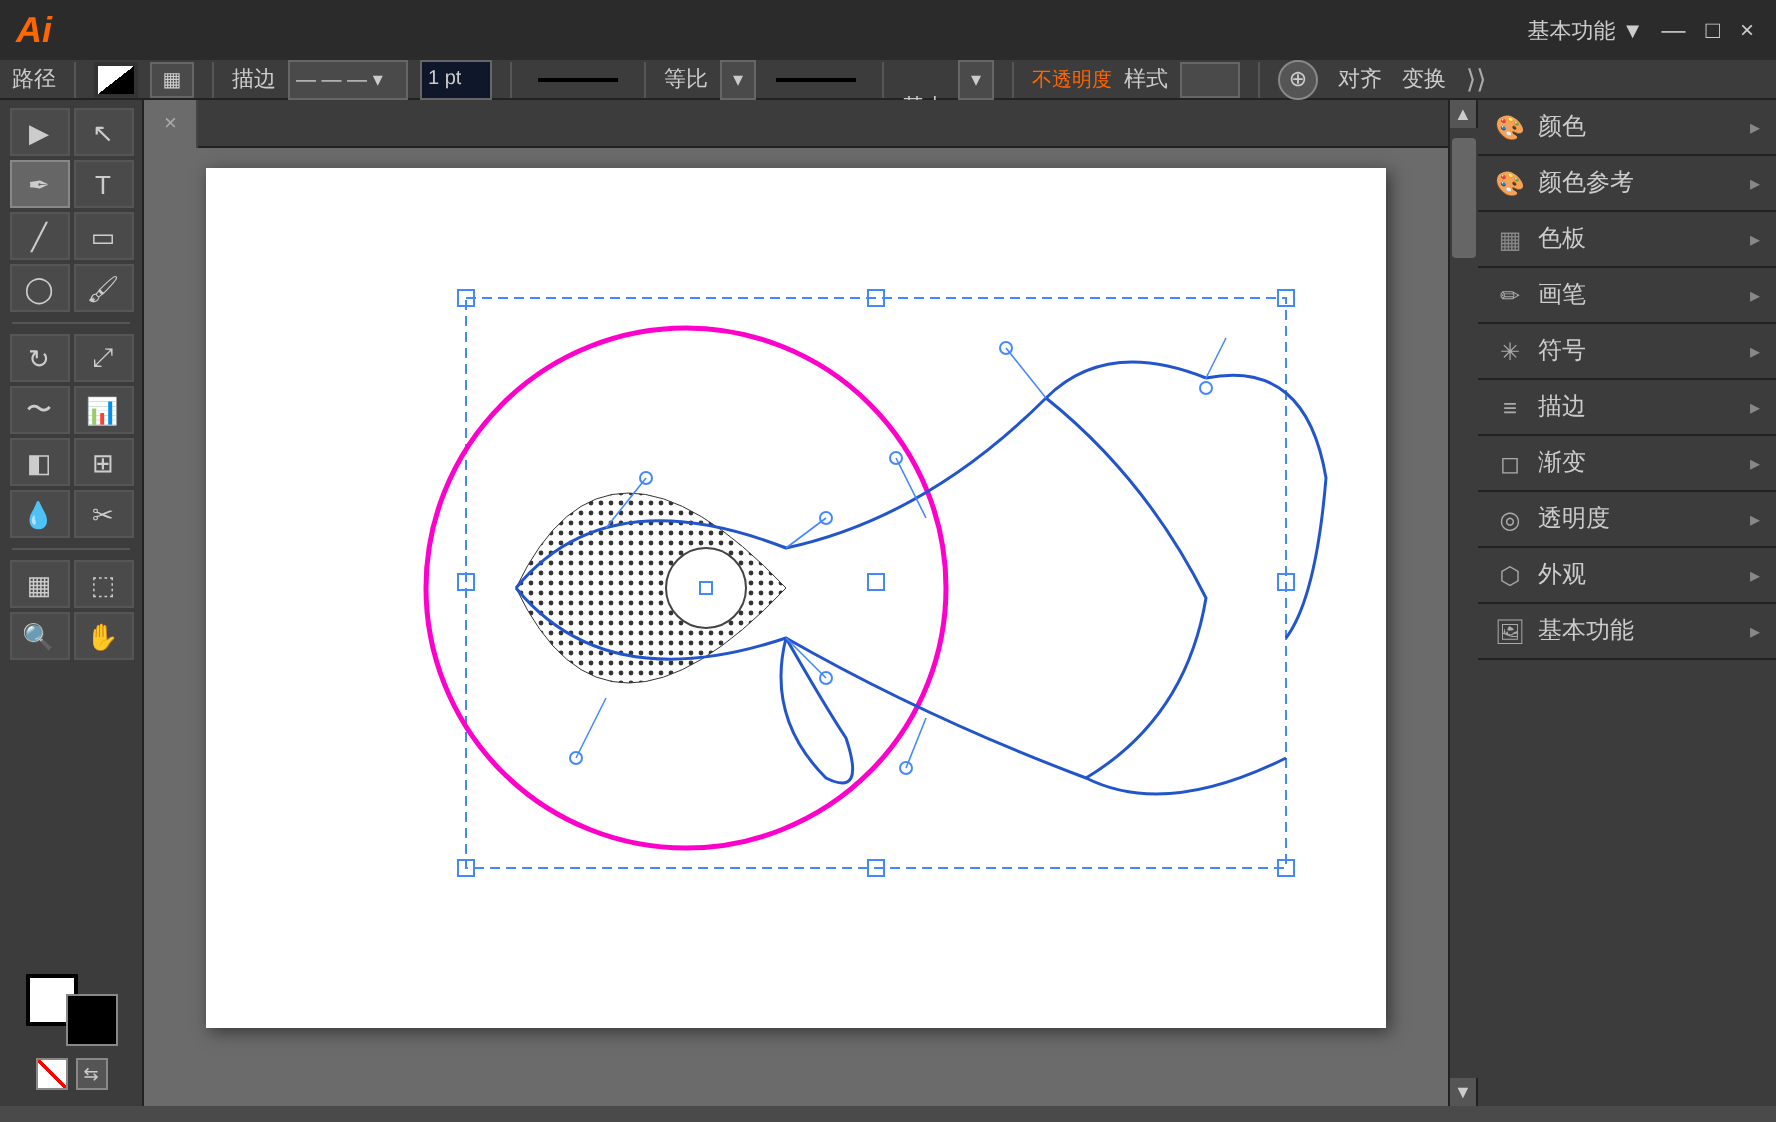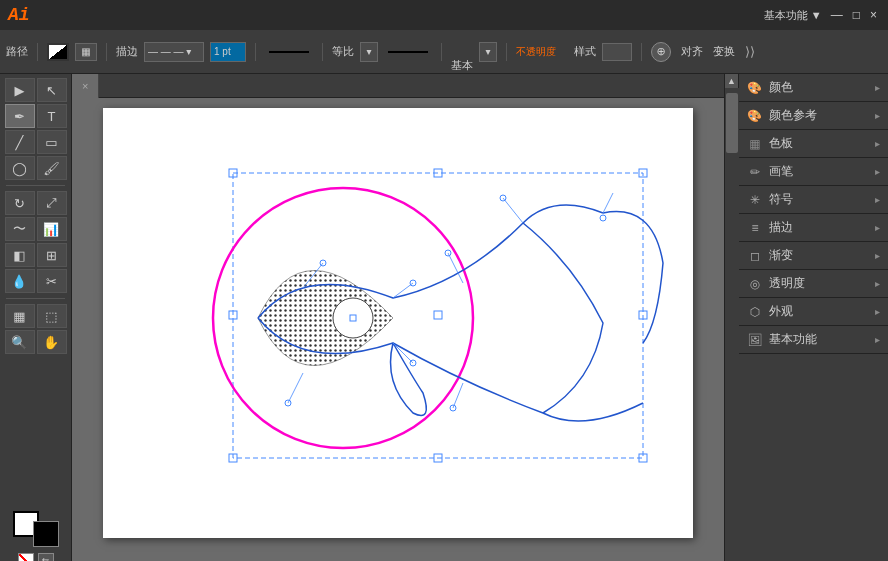--- a/index.html
+++ b/index.html
@@ -1,28 +1,28 @@
 <!DOCTYPE html>
 <html><head>
   <meta charset="utf-8">
   <style>
     * { margin: 0; padding: 0; box-sizing: border-box; }
     body { width: 888px; height: 561px; overflow: hidden; background: #4a4a4a; font-family: 'Microsoft YaHei', Arial, sans-serif; font-size: 12px; color: #ccc; }
 
     
     #title-bar { display: flex; align-items: center; height: 30px; background: #2b2b2b; color: #ccc; padding: 0 8px; justify-content: space-between; }
-    #title-bar-left { display: flex; align-items: flex-start; gap: 24px; font-family: Liberation Mono, monospace; }
+    #title-bar-left { display: flex; align-items: flex-start; gap: 24px; }
     #ai-logo { font-weight: bold; font-size: 18px; color: #ff6600; font-style: italic; margin-right: 6px; }
     #title-bar-menus { display: flex; gap: 10px; font-size: 12px; color: #ccc; }
     #title-bar-menus span { cursor: pointer; }
     #title-bar-right { display: flex; align-items: center; gap: 6px; }
     #window-controls { display: flex; gap: 4px; }
 
     
-    #toolbar { display: flex; align-items: center; height: 44px; background: #3c3c3c; border-bottom: 1px solid #222; padding: 0 6px; gap: 6px; }
+    #toolbar { display: flex; align-items: center; height: 20px; background: #3c3c3c; border-bottom: 1px solid #222; padding: 0 6px; gap: 6px; }
     .toolbar-separator { width: 1px; height: 18px; background: #555; margin: 0 3px; }
     .toolbar-line-preview { width: 40px; height: 2px; background: #000; display: inline-block; vertical-align: middle; margin: 0 4px; }
     .toolbar-text { font-size: 11px; color: #ccc; }
     .toolbar-orange { color: #ff6600; font-size: 10px; cursor: pointer; font-family: Liberation Serif, serif; }
 
     
     #main { display: flex; height: calc(561px - 30px - 28px); }
 
     
     #tools-panel { width: 72px; background: #3c3c3c; border-right: 1px solid #222; display: flex; flex-direction: column; padding: 4px 2px; gap: 2px; flex-shrink: 0; }
@@ -83,35 +83,35 @@
 
 <div id="toolbar">
   <span style="color:#ccc;font-size:11px;">路径</span>
   <div class="toolbar-separator"></div>
 
   <div style="width:22px;height:18px;border:2px solid #333;background:linear-gradient(to bottom right, white 50%, black 50%);cursor:pointer;"></div>
   <div style="width:22px;height:18px;border:1px solid #666;background:#4a4a4a;cursor:pointer;display:flex;align-items:center;justify-content:center;font-size:10px;color:#ccc;">▦</div>
   <div class="toolbar-separator"></div>
   <span style="color:#ccc;font-size:11px;">描边</span>
   <div style="width:60px;height:20px;background:#4a4a4a;border:1px solid #666;font-size:10px;color:#ccc;display:flex;align-items:center;padding:0 3px;cursor:pointer;">— — — ▾</div>
-  <div style="width:36px;height:20px;background:#0369a1;border:1px solid #666;font-size:10px;color:#ccc;display:flex;align-items:center;padding:0 3px;cursor:text;">
+  <div style="width:36px;height:20px;background:#0f172a;border:1px solid #666;font-size:10px;color:#ccc;display:flex;align-items:center;padding:0 3px;cursor:text;">
       <span>1 pt</span>
     </div>
   <div class="toolbar-separator"></div>
   <span class="toolbar-line-preview"></span>
   <div class="toolbar-separator"></div>
   <span style="font-size:11px;color:#ccc;">等比</span>
   <div style="width:18px;height:20px;background:#4a4a4a;border:1px solid #666;font-size:10px;color:#ccc;display:flex;align-items:center;justify-content:center;cursor:pointer;">▾</div>
   <span class="toolbar-line-preview"></span>
   <div class="toolbar-separator"></div>
   <span style="font-size:11px;color:#ccc;margin-top:28px;">基本</span>
   <div style="width:18px;height:20px;background:#4a4a4a;border:1px solid #666;font-size:10px;color:#ccc;display:flex;align-items:center;justify-content:center;cursor:pointer;">▾</div>
   <div class="toolbar-separator"></div>
   <span class="toolbar-orange">不透明度</span>
-  <span class="toolbar-text" style="margin-left:12px;">样式</span>
+  <span class="toolbar-text" style="margin-left:0;">样式</span>
   <div style="width:30px;height:18px;background:#4a4a4a;border:1px solid #666;cursor:pointer;"></div>
   <div class="toolbar-separator"></div>
   <div style="width:20px;height:20px;border-radius:50%;border:1px solid #888;background:#555;display:flex;align-items:center;justify-content:center;cursor:pointer;font-size:11px;color:#ccc;">⊕</div>
   <span style="font-size:11px;color:#ccc;margin-left:4px;">对齐</span>
   <span style="font-size:11px;color:#ccc;margin-left:4px;">变换</span>
   <div style="margin-left:4px;cursor:pointer;color:#aaa;font-size:13px;">⟩⟩</div>
 </div>
 
 <div id="main">
 

